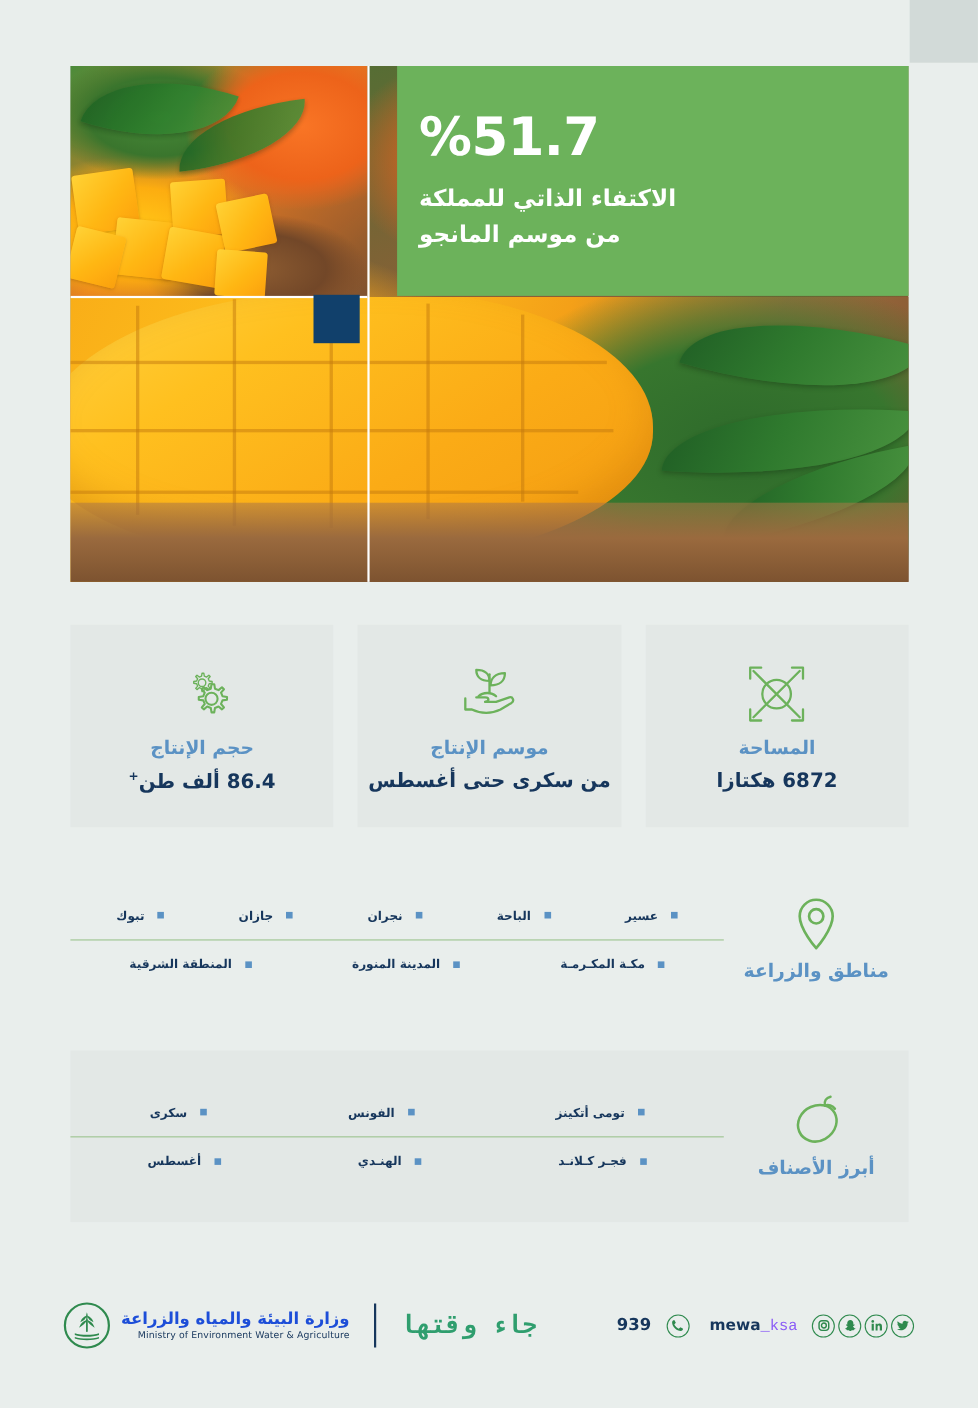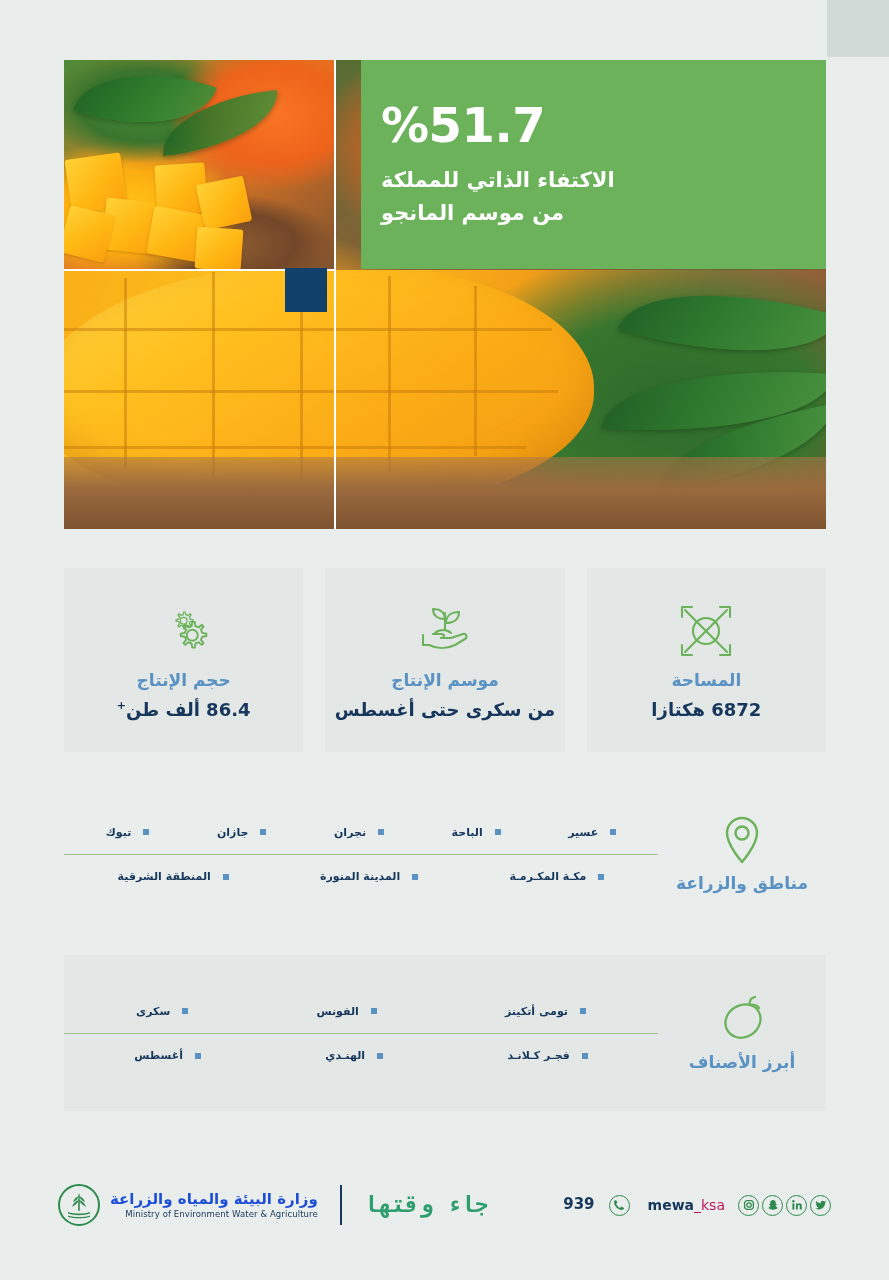--- a/index.html
+++ b/index.html
@@ -306,21 +306,21 @@
     border: 1.5px solid #2f8a4e;
     border-radius: 50%;
     display: flex; align-items: center; justify-content: center;
     color: #2f8a4e;
     flex: 0 0 21px;
   }
   .handle {
     font-size: 14px; font-weight: bold; color: #16365c;
     direction: ltr; margin: 0 4px;
   }
-  .handle .dim { font-weight: normal; color: #be185d; }
+  .handle .dim { font-weight: normal; color: #8b5cf6; font-family: Liberation Mono, monospace; }
   .phone-group {
     display: flex; flex-direction: row; align-items: flex-start; gap: 14px;
     margin-right: 14px;
   }
   .phone-num { font-size: 15px; font-weight: bold; color: #16365c; }
 </style>
 </head>
 <body>
 
 <div class="page">

